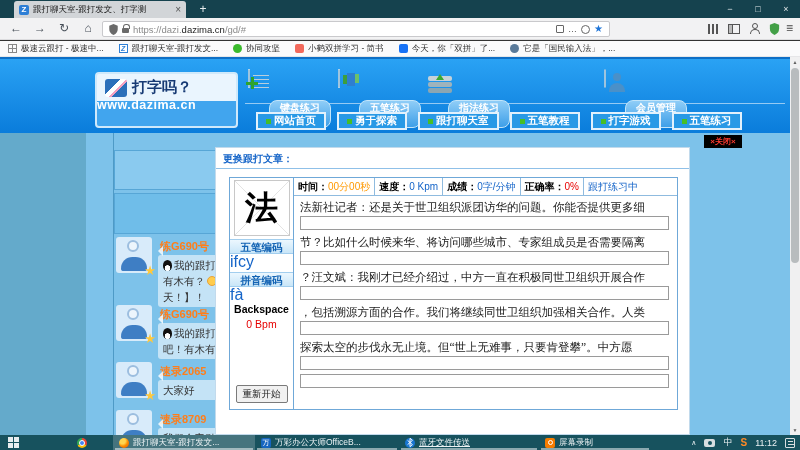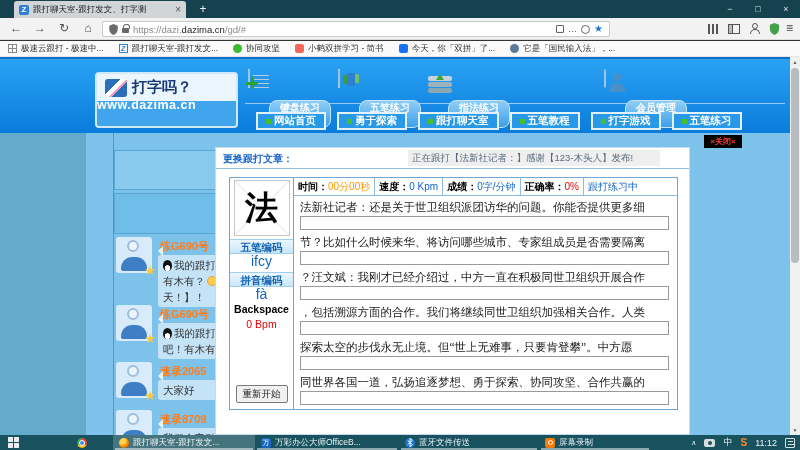--- a/index.html
+++ b/index.html
@@ -159,21 +159,21 @@
   .charbox{margin:2px auto 0;width:56px;height:56px;border:1px solid #C8C8C8;position:relative;
       background:linear-gradient(to bottom,transparent 49.2%,#E3E3E3 49.2% 50.8%,transparent 50.8%),
                  linear-gradient(to right,transparent 49.2%,#E3E3E3 49.2% 50.8%,transparent 50.8%),
                  linear-gradient(45deg,transparent 49.4%,#E3E3E3 49.4% 50.6%,transparent 50.6%),
                  linear-gradient(135deg,transparent 49.4%,#E3E3E3 49.4% 50.6%,transparent 50.6%);}
   .charbox span{position:absolute;inset:0;display:flex;align-items:center;justify-content:center;
           font-size:33px;font-weight:bold;color:#000;font-family:"Liberation Serif","DejaVu Serif",serif;}
   .t-hdr{margin-top:3px;height:15px;line-height:14px;text-align:center;font-size:10.5px;font-weight:bold;
           color:#1464B4;background:linear-gradient(#ECF7FE,#C9E6F8);
           border-top:1px solid #A2CEEE;border-bottom:1px solid #A2CEEE;}
-  .t-code{height:15px;line-height:15px;text-align:center;font-size:14px;color:#1464C8;}
+  .t-code{height:15px;line-height:15px;text-align:left;font-size:16px;color:#1464C8;}
   .t-bks{height:15px;line-height:15px;text-align:center;font-size:10.5px;font-weight:bold;color:#000;}
   .t-bpm{height:15px;line-height:15px;text-align:center;font-size:10.5px;color:#E60000;}
   .t-restart{margin:auto auto 6px;width:52px;height:18px;background:#F1F1F1;border:1px solid #7A7A7A;
           font-size:9.5px;color:#222;text-align:center;line-height:16px;border-radius:2px;}
   .t-main{flex:1;display:flex;flex-direction:column;min-width:0;}
   .stats{height:18px;display:flex;border-bottom:1px solid #8FBBDF;font-size:10px;align-items:center;}
   .st{display:flex;align-items:center;height:100%;padding:0 4px;border-right:1px solid #8FBBDF;white-space:nowrap;}
   .st b{color:#000;}
   .v-time{color:#FF9900;}.v-blue{color:#1464C8;}.v-acc{color:#E80000;}
   .st-mode{color:#1464C8;border-right:none;}
@@ -198,21 +198,21 @@
   .tb-start i:nth-child(4){left:6px;top:6px;}
   .tb-chrome{margin-left:58px;width:10px;height:10px;border-radius:50%;flex:none;position:relative;
           background:conic-gradient(#EA4335 0 33%,#FBBC05 0 66%,#34A853 0 100%);}
   .tb-chrome::after{content:"";position:absolute;inset:2px;border-radius:50%;background:#4285F4;
           border:1px solid #fff;}
   .task{height:15px;display:flex;align-items:center;gap:4px;padding:0 6px;font-size:8.5px;
           color:#ECF2F4;white-space:nowrap;overflow:hidden;position:relative;flex:none;}
   .task::after{content:"";position:absolute;left:2px;right:2px;bottom:0;height:2px;background:rgba(255,255,255,.5);}
   .task.active{background:rgba(255,255,255,.2);}
   .task1{margin-left:26px;width:142px;}
-  .task2{width:144px;}.task3{width:140px;}.task4{width:112px;text-align:right;}
+  .task2{width:144px;}.task3{width:140px;text-decoration:underline;}.task4{width:112px;text-align:right;}
   .t-ff{width:10px;height:10px;border-radius:50%;flex:none;
           background:radial-gradient(circle at 35% 30%,#FFD54F 0 30%,#FB8C00 55%,#E65100);}
   .t-wc{width:10px;height:10px;background:#1565C0;border-radius:2px;color:#fff;font-size:7px;
           line-height:10px;text-align:center;flex:none;}
   .t-bt{width:10px;height:10px;border-radius:50%;background:#1976D2;flex:none;display:flex;
           align-items:center;justify-content:center;}
   .t-rec{width:10px;height:10px;background:#F57C00;border-radius:2px;flex:none;position:relative;}
   .t-rec::after{content:"";position:absolute;inset:2.5px;border-radius:50%;border:1px solid #fff;}
   .tray{margin-left:auto;display:flex;align-items:center;gap:8px;padding-right:5px;color:#ECF2F4;}
   .tr-chev{font-size:7px;}
@@ -427,21 +427,20 @@
             <span>我们众客引</span>
           </div>
       </div>
     </div>
 
     <div class="mclose">×关闭×</div>
 
     <div class="modal">
       <div class="m-top">
         <span class="m-label">更换跟打文章：</span>
-        <span class="m-status">正在跟打【法新社记者：】感谢【123-木头人】发布!</span>
       </div>
 
       <div class="tpanel">
         <div class="t-left">
           <div class="charbox">
               <span>法</span>
             </div>
           <div class="t-hdr">五笔编码</div>
           <div class="t-code">ifcy</div>
           <div class="t-hdr">拼音编码</div>
@@ -475,21 +474,20 @@
             <div class="tline">法新社记者：还是关于世卫组织派团访华的问题。你能否提供更多细</div>
             <div class="tinput"></div>
             <div class="tline">节？比如什么时候来华、将访问哪些城市、专家组成员是否需要隔离</div>
             <div class="tinput"></div>
             <div class="tline">？汪文斌：我刚才已经介绍过，中方一直在积极同世卫组织开展合作</div>
             <div class="tinput"></div>
             <div class="tline">，包括溯源方面的合作。我们将继续同世卫组织加强相关合作。人类</div>
             <div class="tinput"></div>
             <div class="tline">探索太空的步伐永无止境。但“世上无难事，只要肯登攀”。中方愿</div>
             <div class="tinput"></div>
-            <div class="tline">同世界各国一道，弘扬追逐梦想、勇于探索、协同攻坚、合作共赢的</div>
             <div class="tinput"></div>
           </div>
         </div>
       </div>
     </div>
 
     <div class="scrollbar">
       <span class="sb-btn" style="top:0">▲</span>
       <span class="sb-thumb"></span>
       <span class="sb-btn" style="bottom:0">▼</span>

